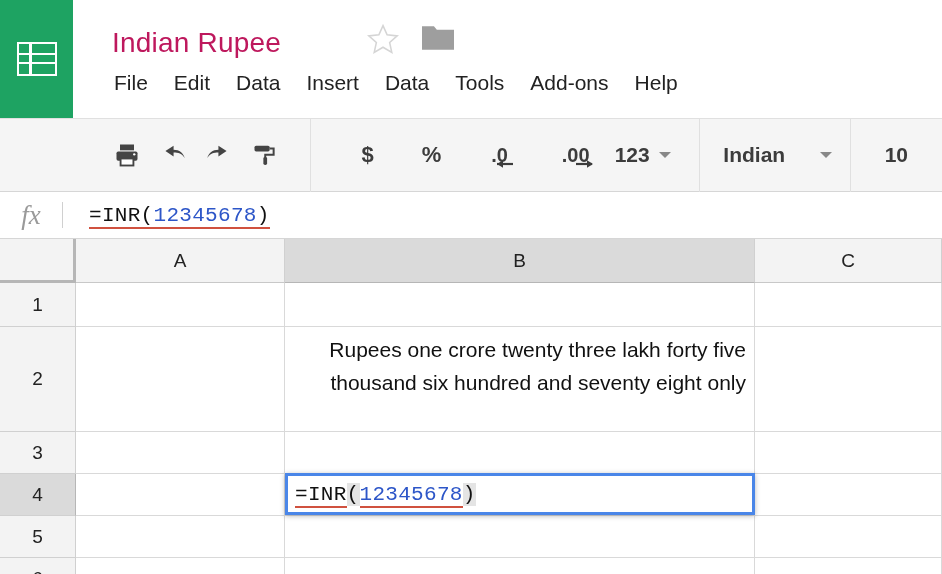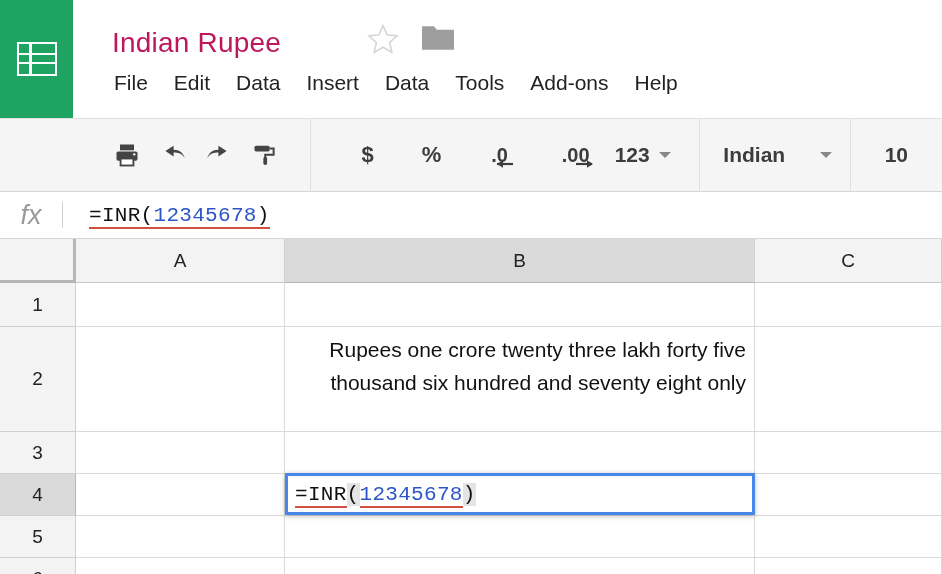--- a/index.html
+++ b/index.html
@@ -77,21 +77,21 @@
   .dec-btn { position: relative; display: flex; align-items: center; justify-content: center;
              height: 48px; min-width: 58px; cursor: pointer; }
   .dec-btn .dlabel { font-size: 20px; font-weight: bold; color: #3c3c3c; line-height: 18px; }
 
   
   #formulabar {
     position: absolute; left: 0; top: 192px; width: 942px; height: 47px;
     background: #fff; border-bottom: 1px solid #d6d6d6; display: flex; align-items: center;
   }
   #fx-icon {
-    width: 62px; text-align: center; font-family: Liberation Sans, sans-serif;
+    width: 62px; text-align: center; font-family: Liberation Serif, serif;
     font-style: italic; font-size: 27px; color: #9a9a9a;
   }
   #fx-divider { width: 1px; height: 26px; background: #d0d0d0; }
   #formula-content {
     margin-left: 26px; font-family: "Liberation Mono", monospace;
     font-size: 21px; color: #111; white-space: nowrap; letter-spacing: .3px;
   }
   .fnum { color: #2d56c8; }
   .sq-underline {
     border-bottom: 2px solid #d0513f;

